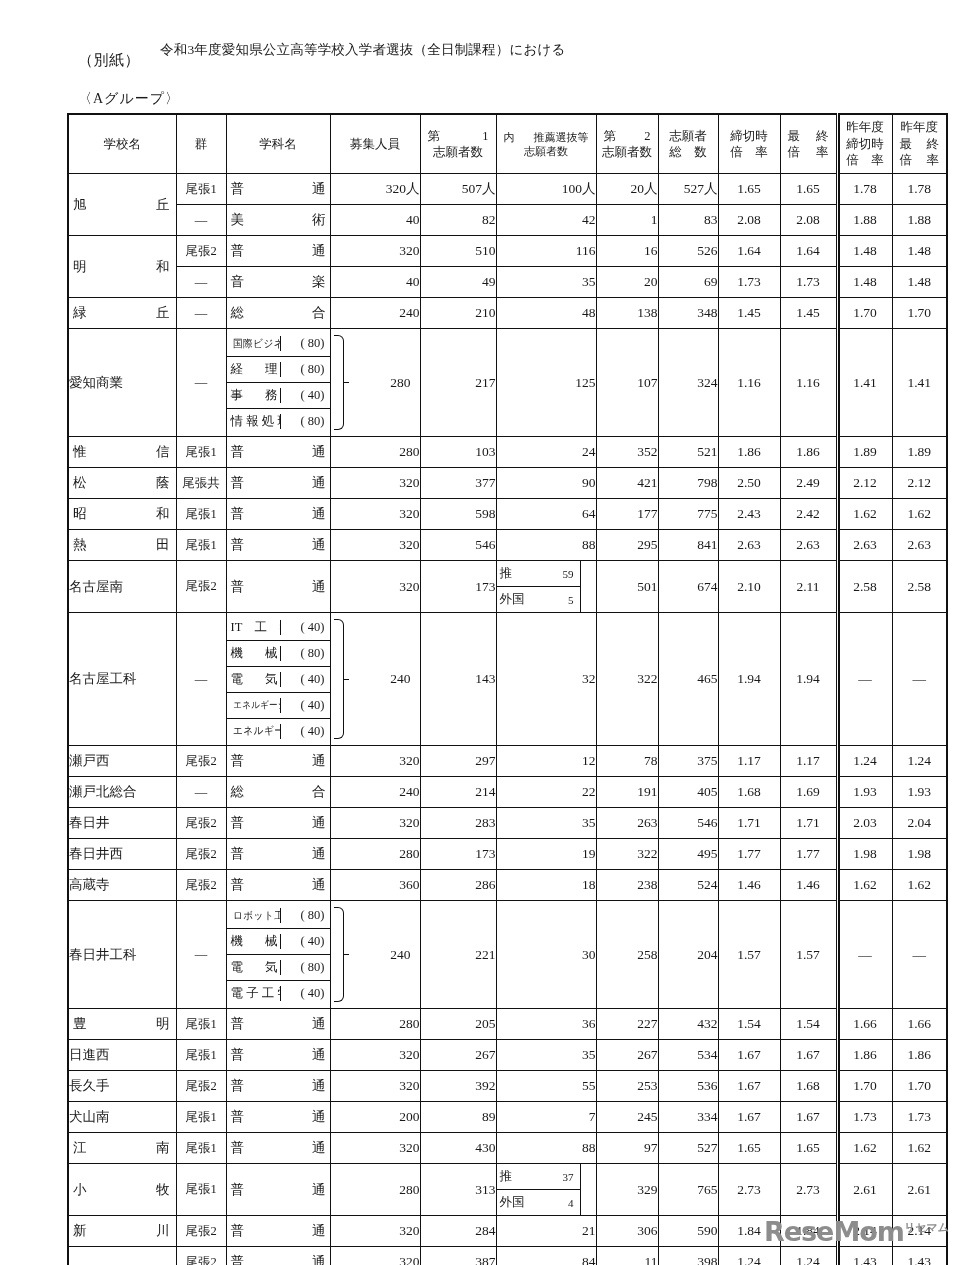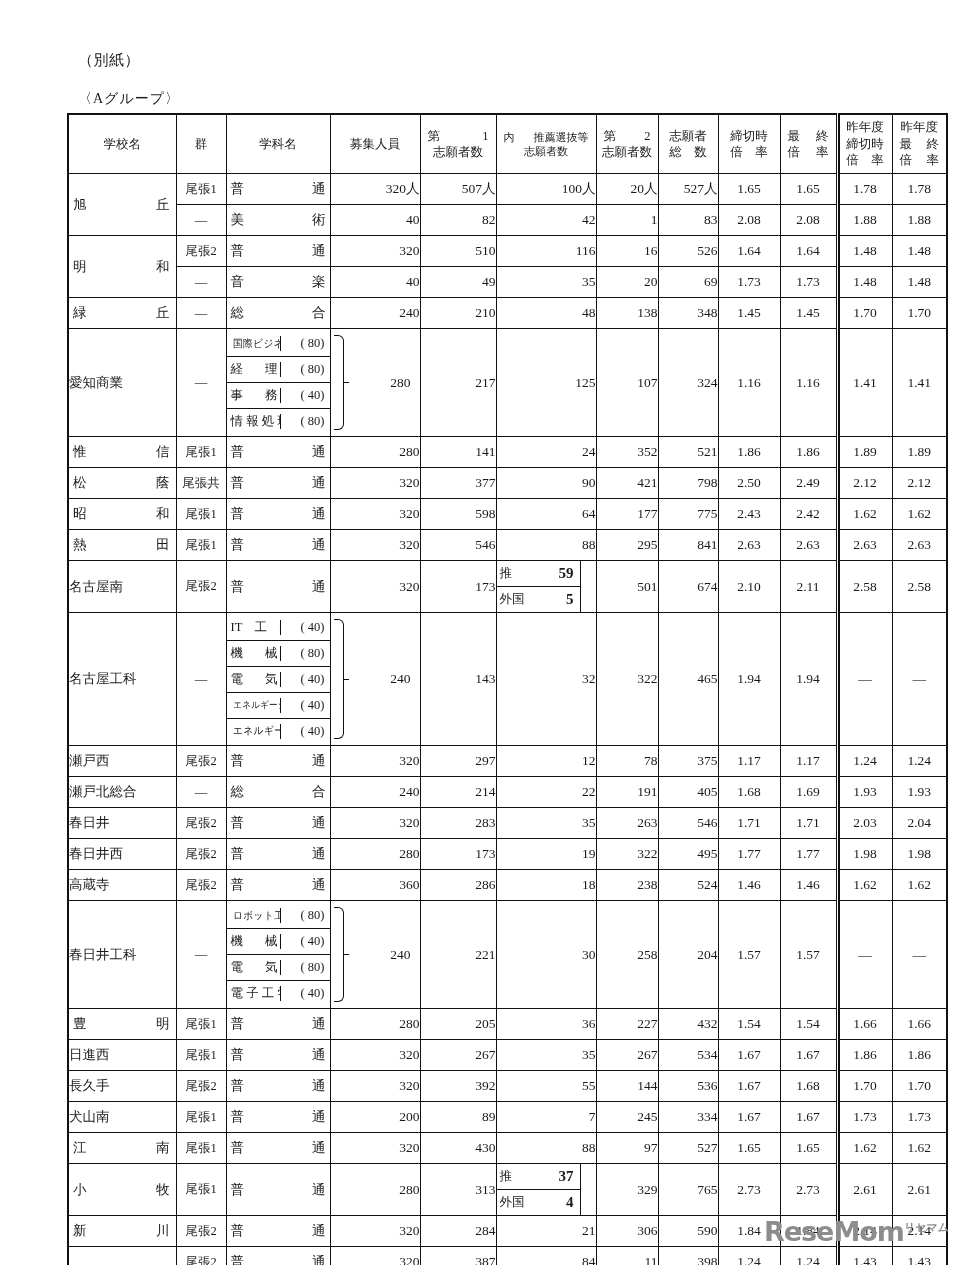--- a/index.html
+++ b/index.html
@@ -134,41 +134,42 @@
     display: flex;
     justify-content: space-between;
     align-items: center;
     height: 25px;
     padding: 0 6px 0 3px;
     font-size: 12.5px;
     border-right: 1px solid #111;
   }
   .split-line.top { border-bottom: 1px solid #111; }
   .split-label { font-size: 12.5px; }
-  .split-val   { font-size: 15px; font-weight: bold; }
+  .split-val   { font-size: 11px; }
 
   
   .logo {
     position: absolute;
     right: 20px;
     bottom: 18px;
     font-family: "DejaVu Sans", sans-serif;
     font-weight: bold;
     font-size: 27px;
     color: #8d8d8d;
     letter-spacing: -1px;
   }
   .logo sup { font-size: 11px; letter-spacing: 0; vertical-align: super; }
 </style>
 </head>
 <body>
 
 <div class="doc-head">
   <div class="besshi">（別紙）</div>
   <div class="head-lines">
+    <div>令和3年度愛知県公立高等学校入学者選抜（全日制課程）における</div>
   </div>
 </div>
 
 <div class="group-label">〈Aグループ〉</div>
 
 <div class="tbl-wrap">
   <table class="sheet">
     <colgroup>
       <col style="width:108px">
       <col style="width:50px">
@@ -414,21 +415,21 @@
             </span>
           </td>
           <td class="c-gun">尾張1</td>
           <td class="c-subject">
             <span class="justify2" style="padding:0 4px">
               <span>普</span>
               <span>通</span>
             </span>
           </td>
           <td class="c-num">280</td>
-          <td class="c-num">141</td>
+          <td class="c-num">103</td>
           <td class="c-num">24</td>
           <td class="c-num">352</td>
           <td class="c-num">521</td>
           <td class="c-ratio">1.86</td>
           <td class="c-ratio">1.86</td>
           <td class="c-ratio dbl-left">1.89</td>
           <td class="c-ratio">1.89</td>
         </tr>
         <tr>
           <td class="c-school">
@@ -783,21 +784,21 @@
           <td class="c-gun">尾張2</td>
           <td class="c-subject">
             <span class="justify2" style="padding:0 4px">
               <span>普</span>
               <span>通</span>
             </span>
           </td>
           <td class="c-num">320</td>
           <td class="c-num">392</td>
           <td class="c-num">55</td>
-          <td class="c-num">144</td>
+          <td class="c-num">253</td>
           <td class="c-num">536</td>
           <td class="c-ratio">1.67</td>
           <td class="c-ratio">1.68</td>
           <td class="c-ratio dbl-left">1.70</td>
           <td class="c-ratio">1.70</td>
         </tr>
         <tr>
           <td class="c-school">犬山南</td>
           <td class="c-gun">尾張1</td>
           <td class="c-subject">

